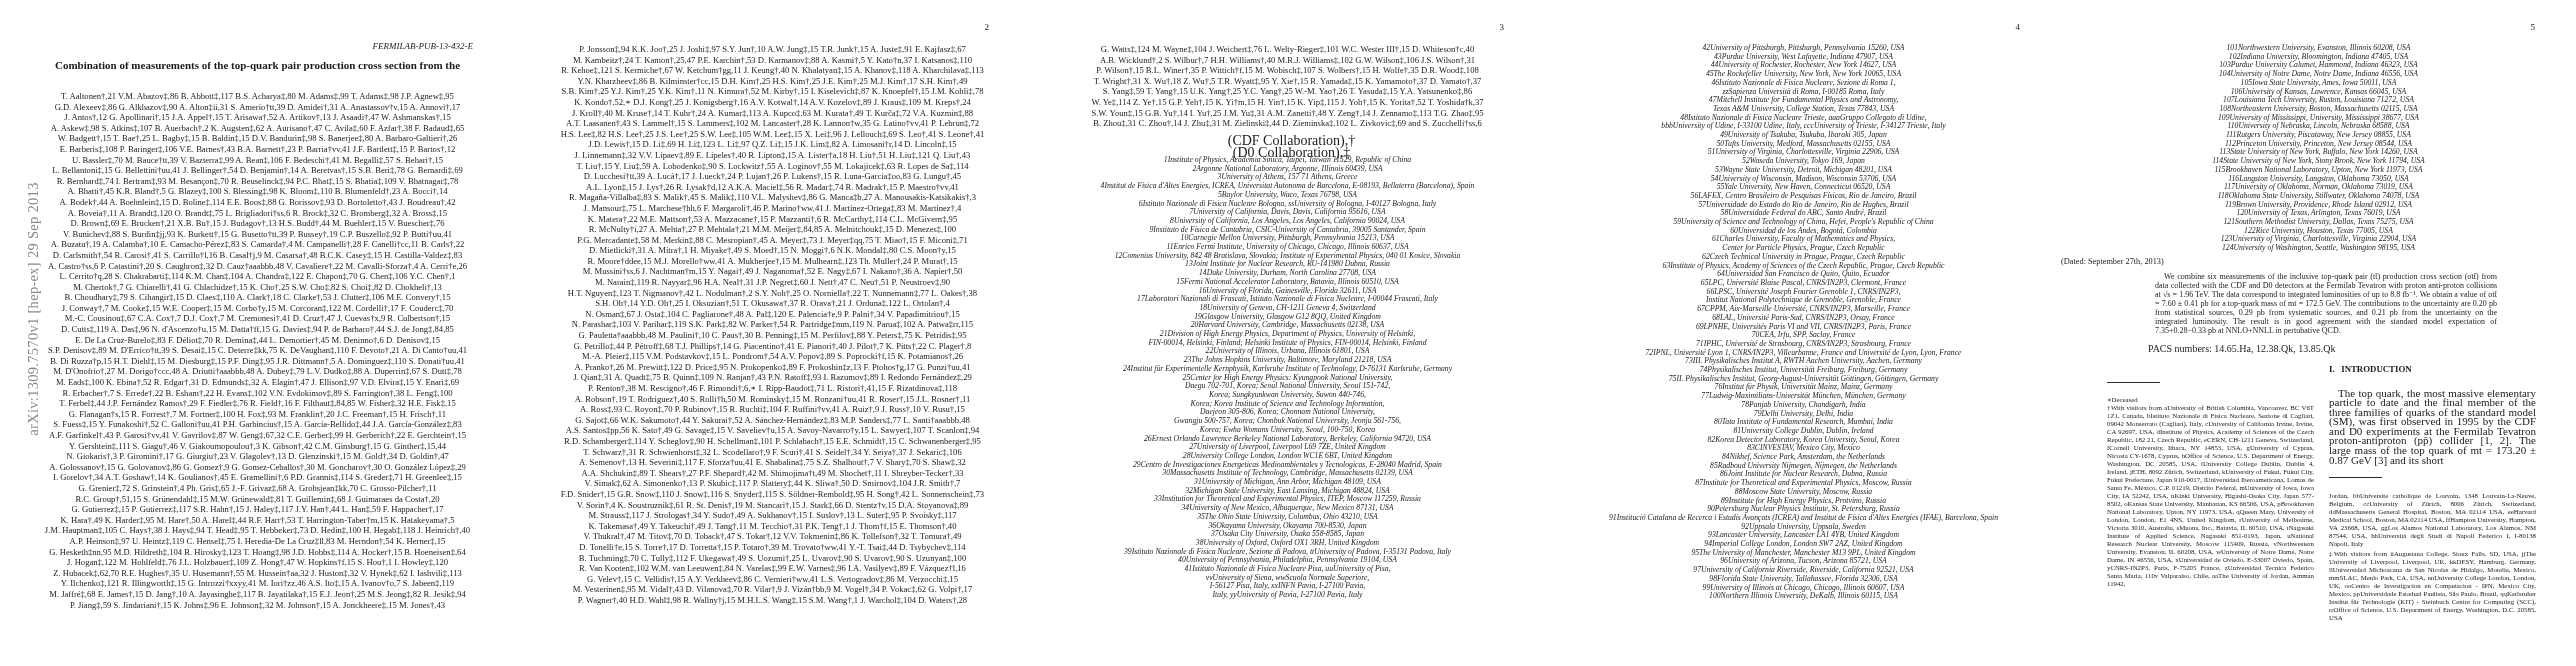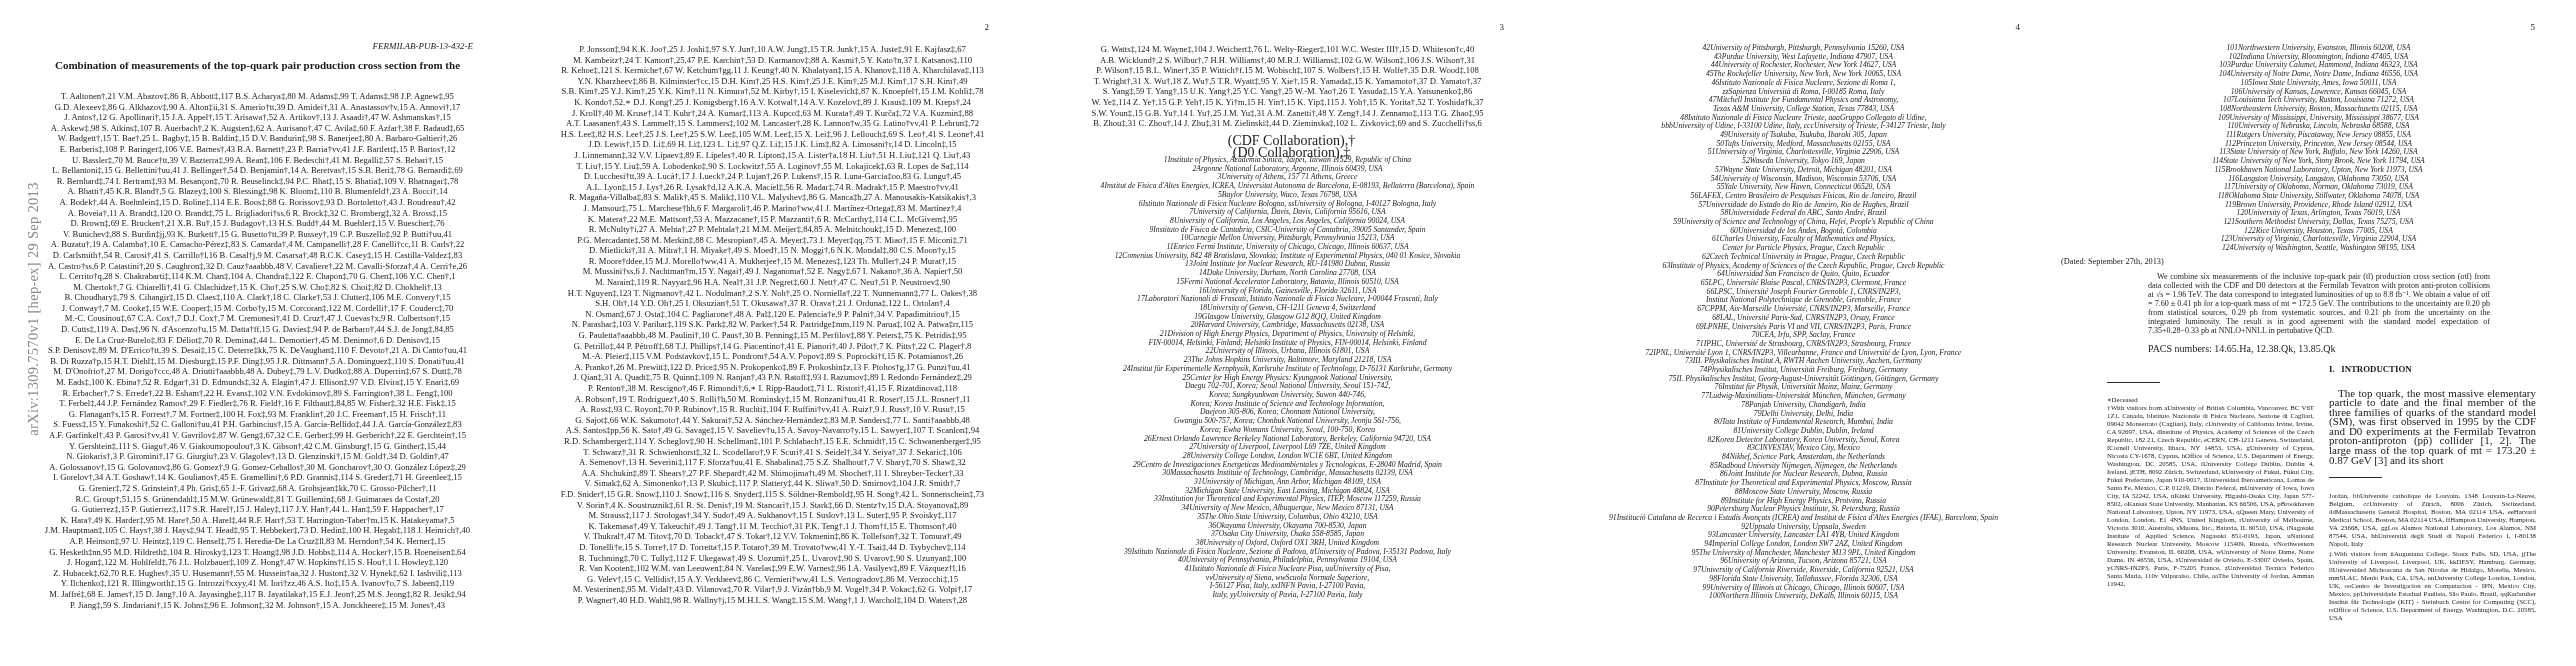--- a/index.html
+++ b/index.html
@@ -20,21 +20,21 @@
   .report-num{position:absolute;top:41px;right:42px;font-size:9px;font-style:italic;}
   .title{position:absolute;top:57px;left:0;width:100%;text-align:center;
     font-size:11px;font-weight:bold;line-height:16.7px;}
   .title-line{white-space:nowrap;}
   .authors{position:absolute;left:0;width:100%;}
   .aline{font-size:8.6px;line-height:10.6px;white-space:nowrap;text-align:center;}
   .affils{position:absolute;left:0;width:100%;}
   .iline{font-size:7.7px;line-height:8.7px;font-style:italic;white-space:nowrap;text-align:center;}
   .collab{position:absolute;left:4px;width:100%;text-align:center;font-size:14px;}
   .dated{position:absolute;top:257px;left:0;width:100%;text-align:left;font-size:8.3px;}
-  .abstract{position:absolute;top:272px;left:87px;width:342px;text-align:justify;
+  .abstract{position:absolute;top:272px;left:94px;width:342px;text-align:justify;
     text-indent:9px;font-size:8px;line-height:9px;}
   .pacs{position:absolute;top:343px;left:87px;font-size:10px;}
   .col{position:absolute;width:207px;}
   #p5-left{left:46px;top:382px;}
   #p5-right{left:268px;top:364px;}
   .sec-head{text-align:left;font-size:8.8px;font-weight:bold;white-space:pre;margin:0 0 14.5px 0;}
   .intro-p{margin:0;font-size:11px;line-height:9.6px;text-align:justify;text-indent:9px;}
   .fnrule{width:53px;border-top:1.1px solid #2a2a2a;height:0;}
   .fnrule.right{margin-top:12.2px;}
   .fn{margin:0;font-size:6.8px;line-height:8px;text-align:justify;}
@@ -82,21 +82,21 @@
       <div class="aline">T. Ferbel‡,44 J.P. Fernández Ramos†,29 F. Fiedler‡,76 R. Field†,16 F. Filthaut‡,84,85 W. Fisher‡,32 H.E. Fisk‡,15</div>
       <div class="aline">G. Flanagan†s,15 R. Forrest†,7 M. Fortner‡,100 H. Fox‡,93 M. Franklin†,20 J.C. Freeman†,15 H. Frisch†,11</div>
       <div class="aline">S. Fuess‡,15 Y. Funakoshi†,52 C. Galloni†uu,41 P.H. Garbincius†,15 A. Garcia-Bellido‡,44 J.A. García-González‡,83</div>
       <div class="aline">A.F. Garfinkel†,43 P. Garosi†vv,41 V. Gavrilov‡,87 W. Geng‡,67,32 C.E. Gerber‡,99 H. Gerberich†,22 E. Gerchtein†,15</div>
       <div class="aline">Y. Gershtein‡,111 S. Giagu†,46 V. Giakoumopoulou†,3 K. Gibson†,42 C.M. Ginsburg†,15 G. Ginther‡,15,44</div>
       <div class="aline">N. Giokaris†,3 P. Giromini†,17 G. Giurgiu†,23 V. Glagolev†,13 D. Glenzinski†,15 M. Gold†,34 D. Goldin†,47</div>
       <div class="aline">A. Golossanov†,15 G. Golovanov‡,86 G. Gomez†,9 G. Gomez-Ceballos†,30 M. Goncharov†,30 O. González López‡,29</div>
       <div class="aline">I. Gorelov†,34 A.T. Goshaw†,14 K. Goulianos†,45 E. Gramellini†,6 P.D. Grannis‡,114 S. Greder‡,71 H. Greenlee‡,15</div>
       <div class="aline">G. Grenier‡,72 S. Grinstein†,4 Ph. Gris‡,65 J.-F. Grivaz‡,68 A. Grohsjean‡kk,70 C. Grosso-Pilcher†,11</div>
       <div class="aline">R.C. Group†,51,15 S. Grünendahl‡,15 M.W. Grünewald‡,81 T. Guillemin‡,68 J. Guimaraes da Costa†,20</div>
-      <div class="aline">G. Gutierrez‡,15 P. Gutierrez‡,117 S.R. Harel†,15 J. Haley‡,117 J.Y. Han†,44 L. Han‡,59 F. Happacher†,17</div>
+      <div class="aline">G. Gutierrez‡,15 P. Gutierrez‡,117 S.R. Hahn†,15 J. Haley‡,117 J.Y. Han†,44 L. Han‡,59 F. Happacher†,17</div>
       <div class="aline">K. Hara†,49 K. Harder‡,95 M. Hare†,50 A. Harel‡,44 R.F. Harr†,53 T. Harrington-Taber†m,15 K. Hatakeyama†,5</div>
       <div class="aline">J.M. Hauptman‡,105 C. Hays†,38 J. Hays‡,94 T. Head‡,95 T. Hebbeker‡,73 D. Hedin‡,100 H. Hegab‡,118 J. Heinrich†,40</div>
       <div class="aline">A.P. Heinson‡,97 U. Heintz‡,119 C. Hensel‡,75 I. Heredia-De La Cruz‡ll,83 M. Herndon†,54 K. Herner‡,15</div>
       <div class="aline">G. Hesketh‡nn,95 M.D. Hildreth‡,104 R. Hirosky‡,123 T. Hoang‡,98 J.D. Hobbs‡,114 A. Hocker†,15 B. Hoeneisen‡,64</div>
       <div class="aline">J. Hogan‡,122 M. Hohlfeld‡,76 J.L. Holzbauer‡,109 Z. Hong†,47 W. Hopkins†f,15 S. Hou†,1 I. Howley‡,120</div>
       <div class="aline">Z. Hubacek‡,62,70 R.E. Hughes†,35 U. Husemann†,55 M. Hussein†aa,32 J. Huston‡,32 V. Hynek‡,62 I. Iashvili‡,113</div>
       <div class="aline">Y. Ilchenko‡,121 R. Illingworth‡,15 G. Introzzi†xxyy,41 M. Iori†zz,46 A.S. Ito‡,15 A. Ivanov†o,7 S. Jabeen‡,119</div>
       <div class="aline">M. Jaffré‡,68 E. James†,15 D. Jang†,10 A. Jayasinghe‡,117 B. Jayatilaka†,15 E.J. Jeon†,25 M.S. Jeong‡,82 R. Jesik‡,94</div>
       <div class="aline">P. Jiang‡,59 S. Jindariani†,15 K. Johns‡,96 E. Johnson‡,32 M. Johnson†,15 A. Jonckheere‡,15 M. Jones†,43</div>
     </div>
@@ -118,21 +118,21 @@
       <div class="aline">J. Linnemann‡,32 V.V. Lipaev‡,89 E. Lipeles†,40 R. Lipton‡,15 A. Lister†a,18 H. Liu†,51 H. Liu‡,121 Q. Liu†,43</div>
       <div class="aline">T. Liu†,15 Y. Liu‡,59 A. Lobodenko‡,90 S. Lockwitz†,55 A. Loginov†,55 M. Lokajicek‡,63 R. Lopes de Sa‡,114</div>
       <div class="aline">D. Lucchesi†tt,39 A. Lucà†,17 J. Lueck†,24 P. Lujan†,26 P. Lukens†,15 R. Luna-Garcia‡oo,83 G. Lungu†,45</div>
       <div class="aline">A.L. Lyon‡,15 J. Lys†,26 R. Lysak†d,12 A.K.A. Maciel‡,56 R. Madar‡,74 R. Madrak†,15 P. Maestro†vv,41</div>
       <div class="aline">R. Magaña-Villalba‡,83 S. Malik†,45 S. Malik‡,110 V.L. Malyshev‡,86 G. Manca‡b,27 A. Manousakis-Katsikakis†,3</div>
       <div class="aline">J. Mansour‡,75 L. Marchese†hh,6 F. Margaroli†,46 P. Marino†ww,41 J. Martínez-Ortega‡,83 M. Martínez†,4</div>
       <div class="aline">K. Matera†,22 M.E. Mattson†,53 A. Mazzacane†,15 P. Mazzanti†,6 R. McCarthy‡,114 C.L. McGivern‡,95</div>
       <div class="aline">R. McNulty†i,27 A. Mehta†,27 P. Mehtala†,21 M.M. Meijer‡,84,85 A. Melnitchouk‡,15 D. Menezes‡,100</div>
       <div class="aline">P.G. Mercadante‡,58 M. Merkin‡,88 C. Mesropian†,45 A. Meyer‡,73 J. Meyer‡qq,75 T. Miao†,15 F. Miconi‡,71</div>
       <div class="aline">D. Mietlicki†,31 A. Mitra†,1 H. Miyake†,49 S. Moed†,15 N. Moggi†,6 N.K. Mondal‡,80 C.S. Moon†y,15</div>
-      <div class="aline">R. Moore†ddee,15 M.J. Morello†ww,41 A. Mukherjee†,15 M. Menezes‡,123 Th. Muller†,24 P. Murat†,15</div>
+      <div class="aline">R. Moore†ddee,15 M.J. Morello†ww,41 A. Mukherjee†,15 M. Mulhearn‡,123 Th. Muller†,24 P. Murat†,15</div>
       <div class="aline">M. Mussini†ss,6 J. Nachtman†m,15 Y. Nagai†,49 J. Naganoma†,52 E. Nagy‡,67 I. Nakano†,36 A. Napier†,50</div>
       <div class="aline">M. Narain‡,119 R. Nayyar‡,96 H.A. Neal†,31 J.P. Negret‡,60 J. Nett†,47 C. Neu†,51 P. Neustroev‡,90</div>
       <div class="aline">H.T. Nguyen‡,123 T. Nigmanov†,42 L. Nodulman†,2 S.Y. Noh†,25 O. Norniella†,22 T. Nunnemann‡,77 L. Oakes†,38</div>
       <div class="aline">S.H. Oh†,14 Y.D. Oh†,25 I. Oksuzian†,51 T. Okusawa†,37 R. Orava†,21 J. Orduna‡,122 L. Ortolan†,4</div>
       <div class="aline">N. Osman‡,67 J. Osta‡,104 C. Pagliarone†,48 A. Pal‡,120 E. Palencia†e,9 P. Palni†,34 V. Papadimitriou†,15</div>
       <div class="aline">N. Parashar‡,103 V. Parihar‡,119 S.K. Park‡,82 W. Parker†,54 R. Partridge‡mm,119 N. Parua‡,102 A. Patwa‡rr,115</div>
       <div class="aline">G. Pauletta†aaabbb,48 M. Paulini†,10 C. Paus†,30 B. Penning‡,15 M. Perfilov‡,88 Y. Peters‡,75 K. Petridis‡,95</div>
       <div class="aline">G. Petrillo‡,44 P. Pétroff‡,68 T.J. Phillips†,14 G. Piacentino†,41 E. Pianori†,40 J. Pilot†,7 K. Pitts†,22 C. Plager†,8</div>
       <div class="aline">M.-A. Pleier‡,115 V.M. Podstavkov‡,15 L. Pondrom†,54 A.V. Popov‡,89 S. Poprocki†f,15 K. Potamianos†,26</div>
       <div class="aline">A. Pranko†,26 M. Prewitt‡,122 D. Price‡,95 N. Prokopenko‡,89 F. Prokoshin‡z,13 F. Ptohos†g,17 G. Punzi†uu,41</div>

